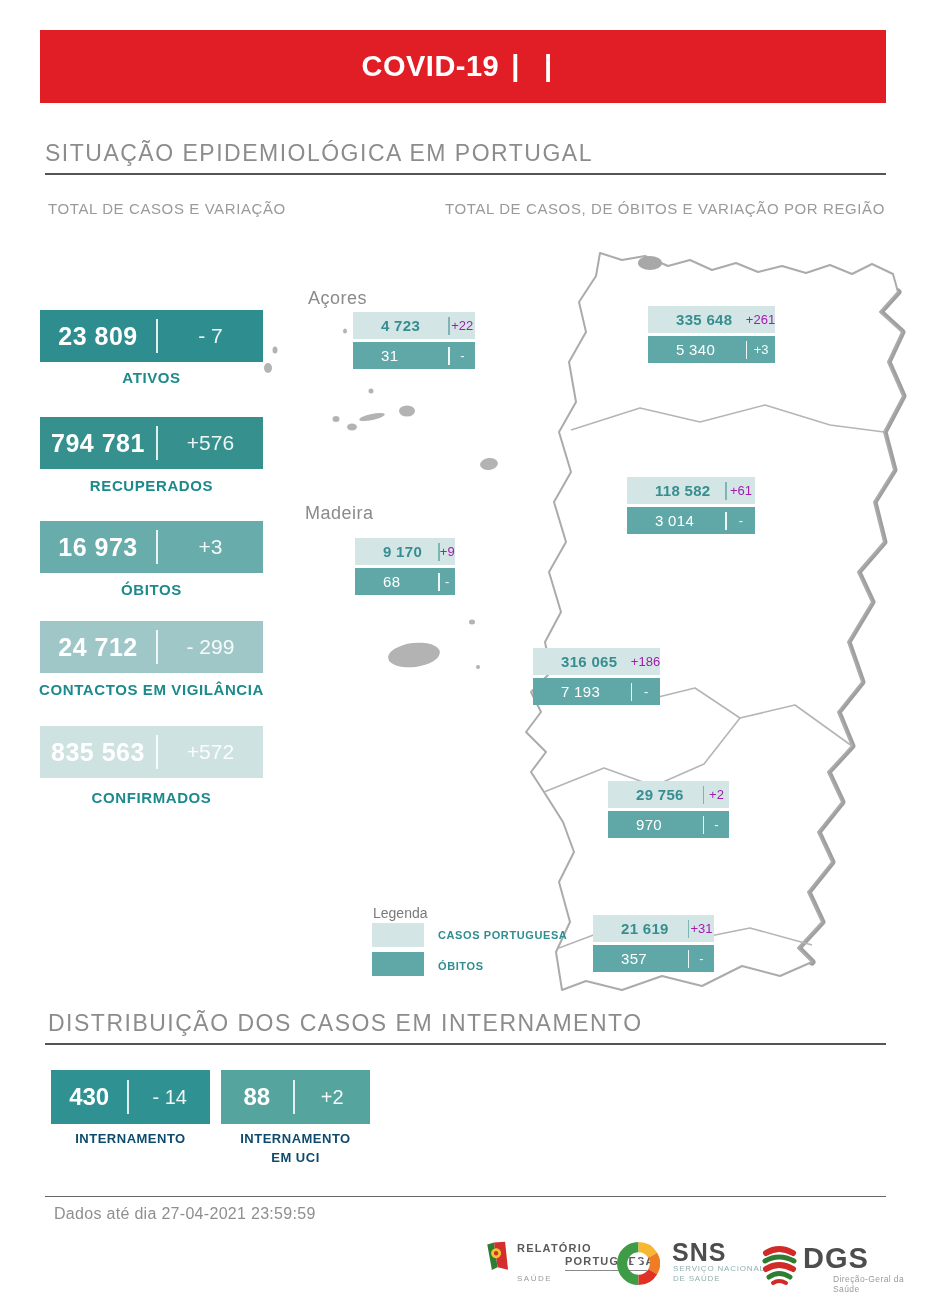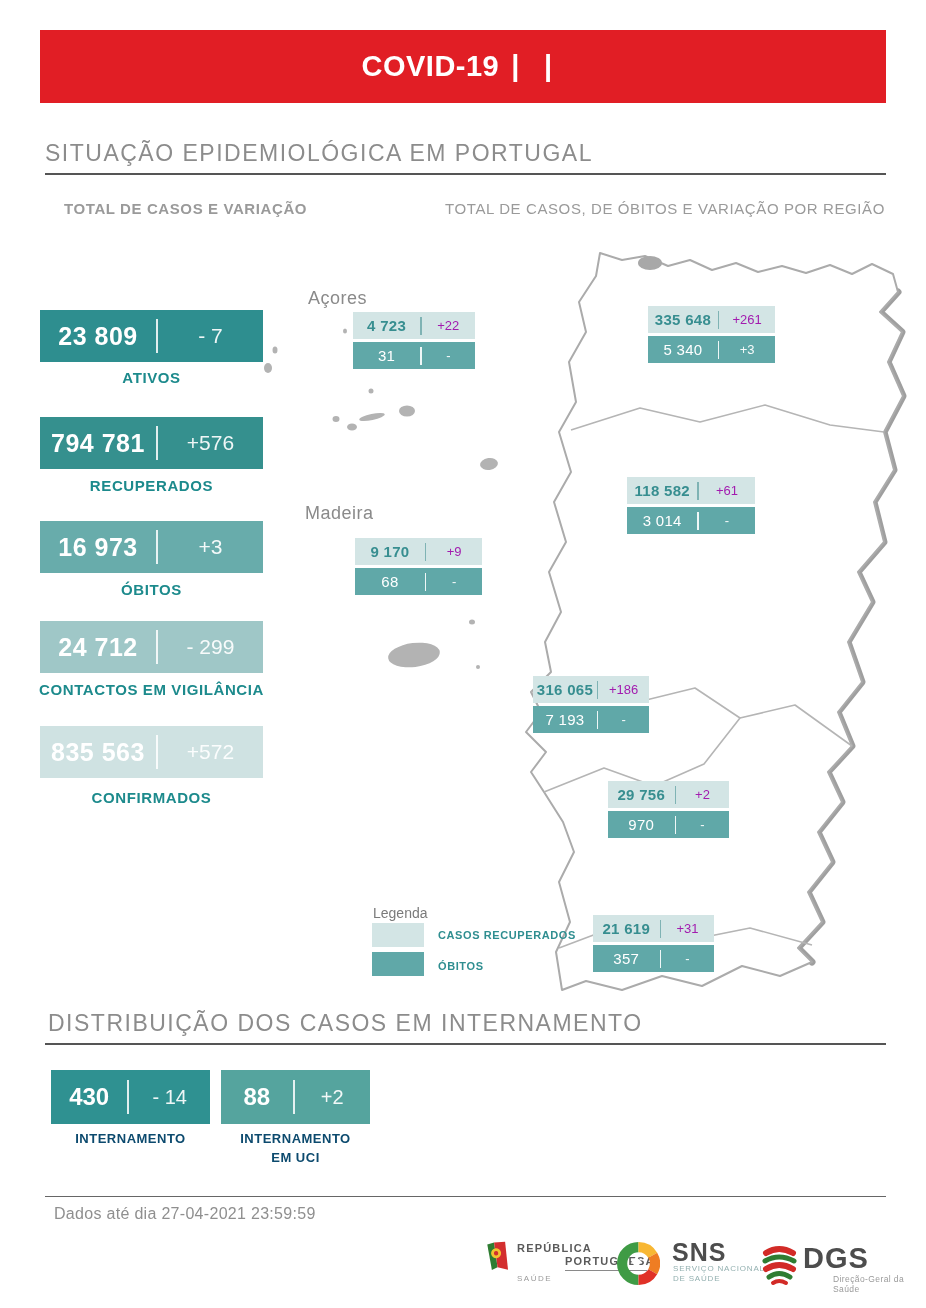--- a/index.html
+++ b/index.html
@@ -47,21 +47,21 @@
     left:40px;width:223px;display:flex;justify-content:center;
     color:#1c8a8c;font-weight:bold;font-size:15px;letter-spacing:.6px;white-space:nowrap;
   }
 
   
   .region-label{color:#8a8a8a;font-size:18px;letter-spacing:.5px;}
   .region{position:absolute;}
   .rrow{height:27px;display:flex;align-items:center;margin-bottom:3px;}
   .rrow.light{background:#d3e5e5;color:#378e90;}
   .rrow.dark{background:#60a8a8;color:#ffffff;}
-  .rrow .rnum{flex:0 0 55%;text-align:center;font-weight:bold;font-size:15px;letter-spacing:.3px;}
+  .rrow .rnum{flex:0 0 55%;font-weight:bold;font-size:15px;letter-spacing:.3px;padding-left:28px;}
   .rrow.dark .rnum{font-weight:normal;font-size:15px;}
   .rrow .rdiv{width:1.5px;height:18px;}
   .rrow.light .rdiv{background:#7fb3b4;}
   .rrow.dark .rdiv{background:rgba(255,255,255,.9);}
   .rrow .rvar{flex:1;text-align:center;font-size:13px;}
   .rrow.light .rvar{color:#a21caf;}
   .rrow.dark .rvar{color:rgba(255,255,255,.95);}
 
   
   .legend-title{color:#7a7a7a;font-size:14px;}
@@ -93,21 +93,21 @@
 
 <div class="abs banner">
   <span class="b-bold">COVID-19</span>
   <span class="b-sep">|</span>
   <span class="b-sep">|</span>
 </div>
 
 <div class="abs sec-title" style="left:45px;top:140px;">SITUAÇÃO EPIDEMIOLÓGICA EM PORTUGAL</div>
 <div class="abs rule" style="left:45px;top:173px;width:841px;"></div>
 
-<div class="abs col-header" style="left:64px;top:200px;font-weight:bold;">TOTAL DE CASOS E VARIAÇÃO</div>
+<div class="abs col-header" style="left:48px;top:200px;">TOTAL DE CASOS E VARIAÇÃO</div>
 <div class="abs col-header" style="left:445px;top:200px;">TOTAL DE CASOS, DE ÓBITOS E VARIAÇÃO POR REGIÃO</div>
 
 <svg class="abs" style="left:250px;top:240px;" width="676" height="770" viewBox="250 240 676 770" aria-hidden="true">
 
   <path d="M 898,292 L 880,312 L 902,332 L 888,362 L 903,396 L 884,432 L 894,470 L 874,502 L 884,542 L 858,572 L 872,602 L 848,642 L 862,682 L 838,712 L 852,746 L 828,772 L 842,802 L 818,832 L 832,862 L 808,892 L 822,922 L 798,948 L 812,962" fill="none" stroke="#9f9f9f" stroke-width="7" stroke-linejoin="round" stroke-linecap="round"></path>
 
   <path d="M 600,253 L 622,260 L 645,256 L 668,266 L 690,260 L 712,270 L 736,263 L 758,272 L 782,266 L 806,273 L 830,265 L 852,274 L 872,264 L 893,274
            L 898,292 L 880,312 L 902,332 L 888,362 L 903,396 L 884,432 L 894,470 L 874,502 L 884,542 L 858,572 L 872,602 L 848,642 L 862,682 L 838,712 L 852,746 L 828,772 L 842,802 L 818,832 L 832,862 L 808,892 L 822,922 L 798,948 L 812,962
            L 780,976 L 742,966 L 702,986 L 662,976 L 622,990 L 586,981 L 562,990
            L 556,952 L 570,922 L 559,882 L 574,852 L 563,822 L 544,792 L 531,772 L 546,752 L 526,732 L 541,712 L 531,692 L 551,672 L 545,642 L 561,612 L 549,572 L 566,542 L 554,502 L 571,472 L 559,432 L 576,402 L 569,362 L 586,332 L 579,302 L 596,276 Z" fill="#ffffff" stroke="#ababab" stroke-width="2" stroke-linejoin="round"></path>
@@ -209,34 +209,34 @@
     <span class="rvar">+61</span>
   </div>
   <div class="rrow dark">
     <span class="rnum">3 014</span>
     <span class="rdiv"></span>
     <span class="rvar">-</span>
   </div>
 </div>
 
 <div class="abs region-label" style="left:305px;top:503px;">Madeira</div>
-<div class="region" style="left:355px;top:538px;width:127px;">
+<div class="region" style="left:355px;top:538px;width:100px;">
   <div class="rrow light">
     <span class="rnum">9 170</span>
     <span class="rdiv"></span>
     <span class="rvar">+9</span>
   </div>
   <div class="rrow dark" style="margin-top:2px;">
     <span class="rnum">68</span>
     <span class="rdiv"></span>
     <span class="rvar">-</span>
   </div>
 </div>
 
-<div class="region" style="left:533px;top:676px;width:116px;">
+<div class="region" style="left:533px;top:648px;width:127px;">
   <div class="rrow light">
     <span class="rnum">316 065</span>
     <span class="rdiv"></span>
     <span class="rvar">+186</span>
   </div>
   <div class="rrow dark">
     <span class="rnum">7 193</span>
     <span class="rdiv"></span>
     <span class="rvar">-</span>
   </div>
@@ -263,21 +263,21 @@
   </div>
   <div class="rrow dark">
     <span class="rnum">357</span>
     <span class="rdiv"></span>
     <span class="rvar">-</span>
   </div>
 </div>
 
 <div class="abs legend-title" style="left:373px;top:905px;">Legenda</div>
 <div class="abs swatch light" style="left:372px;top:923px;"></div>
-<div class="abs legend-label" style="left:438px;top:929px;">CASOS RECUPERADOS</div>
+<div class="abs legend-label" style="left:438px;top:929px;">CASOS PORTUGUESA</div>
 <div class="abs swatch dark" style="left:372px;top:952px;"></div>
 <div class="abs legend-label" style="left:438px;top:960px;">ÓBITOS</div>
 
 <div class="abs sec-title" style="left:48px;top:1010px;">DISTRIBUIÇÃO DOS CASOS EM INTERNAMENTO</div>
 <div class="abs rule" style="left:45px;top:1043px;width:841px;"></div>
 
 <div class="abs intbox i1" style="left:51px;top:1070px;width:159px;">
   <span class="num">430</span>
   <span class="vdiv"></span>
   <span class="var">- 14</span>
@@ -296,21 +296,21 @@
 <div class="abs footnote" style="left:54px;top:1205px;">Dados até dia 27-04-2021 23:59:59</div>
 
 <svg class="abs" style="left:487px;top:1241px;" width="22" height="36" viewBox="0 0 22 36" aria-hidden="true">
   <g transform="rotate(-8 11 15)">
     <path d="M2,2 L9,1 L9,26 L3,28 Z" fill="#2f7d32"></path>
     <path d="M9,1 L20,2 L19,30 L9,26 Z" fill="#d32f2f"></path>
     <circle cx="9.5" cy="12" r="5" fill="#f4c430"></circle>
     <circle cx="9.5" cy="12" r="2.2" fill="#d32f2f"></circle>
   </g>
 </svg>
-<div class="abs logo-text-main" style="left:517px;top:1242px;font-size:11px;letter-spacing:1.2px;color:#5a5a5a;">REPÚBLICA</div>
+<div class="abs logo-text-main" style="left:517px;top:1242px;font-size:11px;letter-spacing:1.2px;color:#5a5a5a;">RELATÓRIO</div>
 <div class="abs logo-text-main rp-line" style="left:517px;top:1255px;font-size:11px;letter-spacing:1.2px;color:#5a5a5a;padding-bottom:3px;width:82px;">PORTUGUESA</div>
 <div class="abs logo-text-sub" style="left:517px;top:1274px;font-size:8px;letter-spacing:1.5px;">SAÚDE</div>
 
 <svg class="abs" style="left:617px;top:1242px;" width="43" height="43" viewBox="0 0 42 42" aria-hidden="true">
   <g fill="none" stroke-width="10">
     <path d="M21,37 A16,16 0 0 1 21,5" stroke="#3f9b45"></path>
     <path d="M21,5 A16,16 0 0 1 34.9,13" stroke="#f8b733"></path>
     <path d="M34.9,13 A16,16 0 0 1 34.9,29" stroke="#ef7d23"></path>
     <path d="M34.9,29 A16,16 0 0 1 21,37" stroke="#e03127"></path>
   </g>

